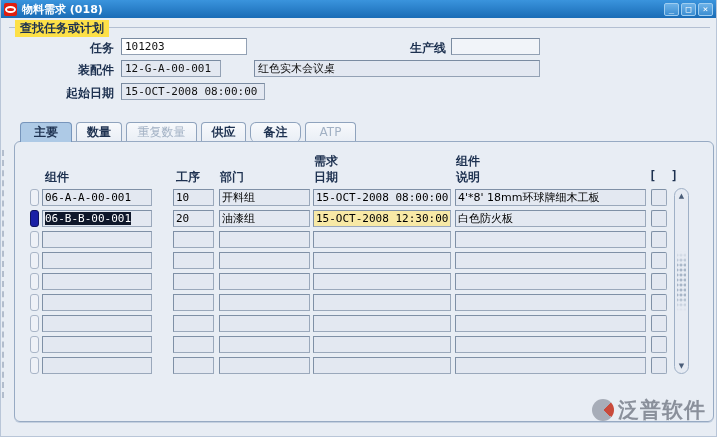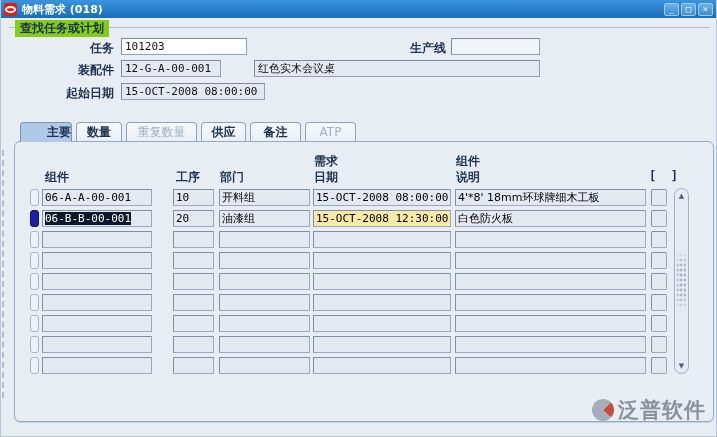--- a/index.html
+++ b/index.html
@@ -9,21 +9,21 @@
   .titlebar{position:absolute;left:0;top:0;width:100%;height:18px;
             background:linear-gradient(#3a94dd,#1a6cb6);display:flex;align-items:center;padding:0 3px;box-sizing:border-box;}
   .oracle-icon{width:13px;height:13px;background:#e01e0e;border-radius:2px;display:flex;align-items:center;justify-content:center;flex:0 0 auto;}
   .oracle-icon i{display:block;width:7px;height:3px;border:2px solid #fff;border-radius:50%;}
   .title-text{color:#fff;font-size:11px;font-weight:bold;margin-left:5px;flex:1 1 auto;white-space:nowrap;}
   .win-btns{display:flex;gap:2px;}
   .win-btn{width:15px;height:13px;background:linear-gradient(#6db2e8,#3c8ed2);border:1px solid #9ecdf0;border-radius:2px;
            color:#fff;font-size:9px;line-height:11px;text-align:center;box-sizing:border-box;font-family:"DejaVu Sans Mono",monospace;}
   
   .frame-rule{position:absolute;left:8px;top:27px;width:701px;height:0;border-top:1px solid #b3bfd2;}
-  .frame-label{position:absolute;left:14px;top:20px;font-size:12px;font-weight:bold;color:#1d3least;color:#1d3150;background:#84cc16;padding:0 5px;}
+  .frame-label{position:absolute;left:14px;top:20px;font-size:12px;font-weight:bold;color:#1d3least;color:#1d3150;background:#fde047;padding:0 5px;}
   .flabel{position:absolute;font-size:12px;font-weight:bold;color:#1d3150;text-align:right;white-space:nowrap;}
   .field{position:absolute;height:17px;box-sizing:border-box;border:1px solid #93a1b4;border-top-color:#7a8ba1;border-left-color:#7a8ba1;
          font-family:"DejaVu Sans Mono","Liberation Mono",monospace;font-size:11px;line-height:15px;padding:0 3px;color:#111;
          white-space:nowrap;overflow:hidden;}
   .field.cjk{font-family:"DejaVu Sans","Liberation Sans",sans-serif;}
   .white{background:#ffffff;}
   .readonly{background:#e3e8f1;}
   .lightempty{background:#f1f4f9;}
   .yellow{background:#f8e9a6 !important;}
   .find-btn{position:absolute;left:560px;top:57px;width:89px;height:27px;border-radius:13px;
@@ -104,25 +104,25 @@
 
   <div class="flabel" style="left:53px;top:62px;width:60px;">装配件</div>
   <div class="field readonly" style="left:120px;top:60px;width:100px;">12-G-A-00-001</div>
   <div class="field readonly cjk" style="left:253px;top:60px;width:286px;">红色实木会议桌</div>
 
   <div class="flabel" style="left:45px;top:85px;width:68px;">起始日期</div>
   <div class="field readonly" style="left:120px;top:83px;width:144px;">15-OCT-2008 08:00:00</div>
 
 
   <div class="tabs">
-      <div class="tab active" style="width: 52px; text-align: right;">主要</div>
+      <div class="tab active" style="width: 52px;">主要</div>
       <div class="tab" style="width: 46px;">数量</div>
       <div class="tab disabled" style="width: 71px;">重复数量</div>
       <div class="tab" style="width: 45px;">供应</div>
-      <div class="tab" style="width: 51px;">备注</div>
+      <div class="tab" style="width: 51px; border-radius: 6px;">备注</div>
       <div class="tab disabled" style="width: 51px;">ATP</div>
     </div>
 
   <div class="content-frame"></div>
   <div class="left-ticks"></div>
 
   <div class="thead" style="left:44px;top:169px;">组件</div>
   <div class="thead" style="left:175px;top:169px;">工序</div>
   <div class="thead" style="left:219px;top:169px;">部门</div>
   <div class="thead" style="left:313px;top:153px;">需求</div>

